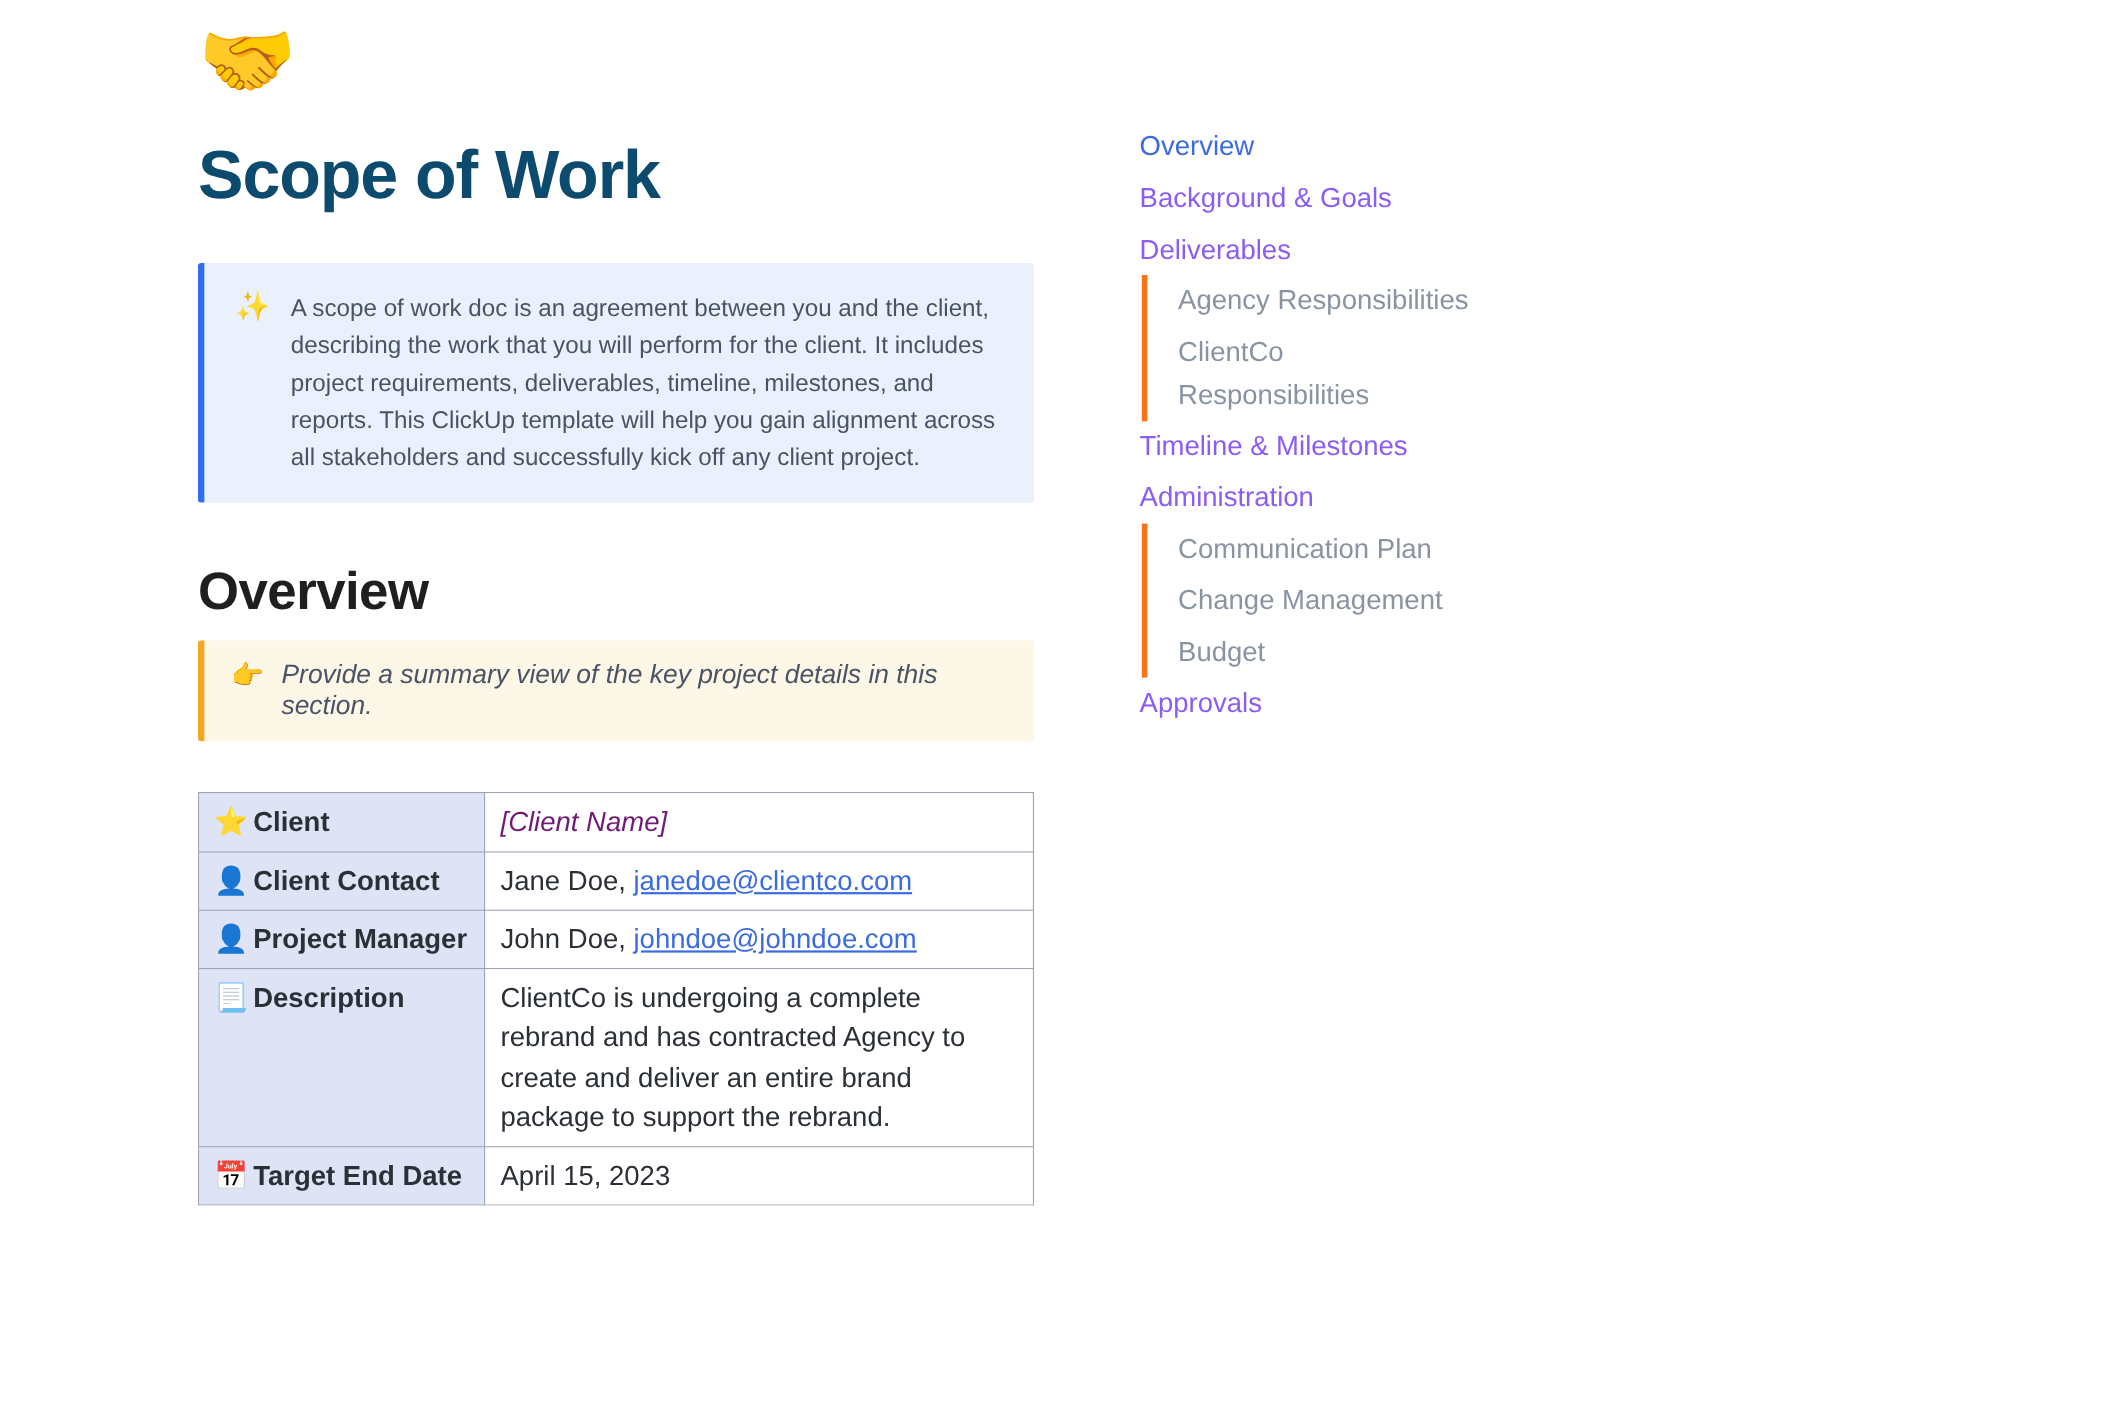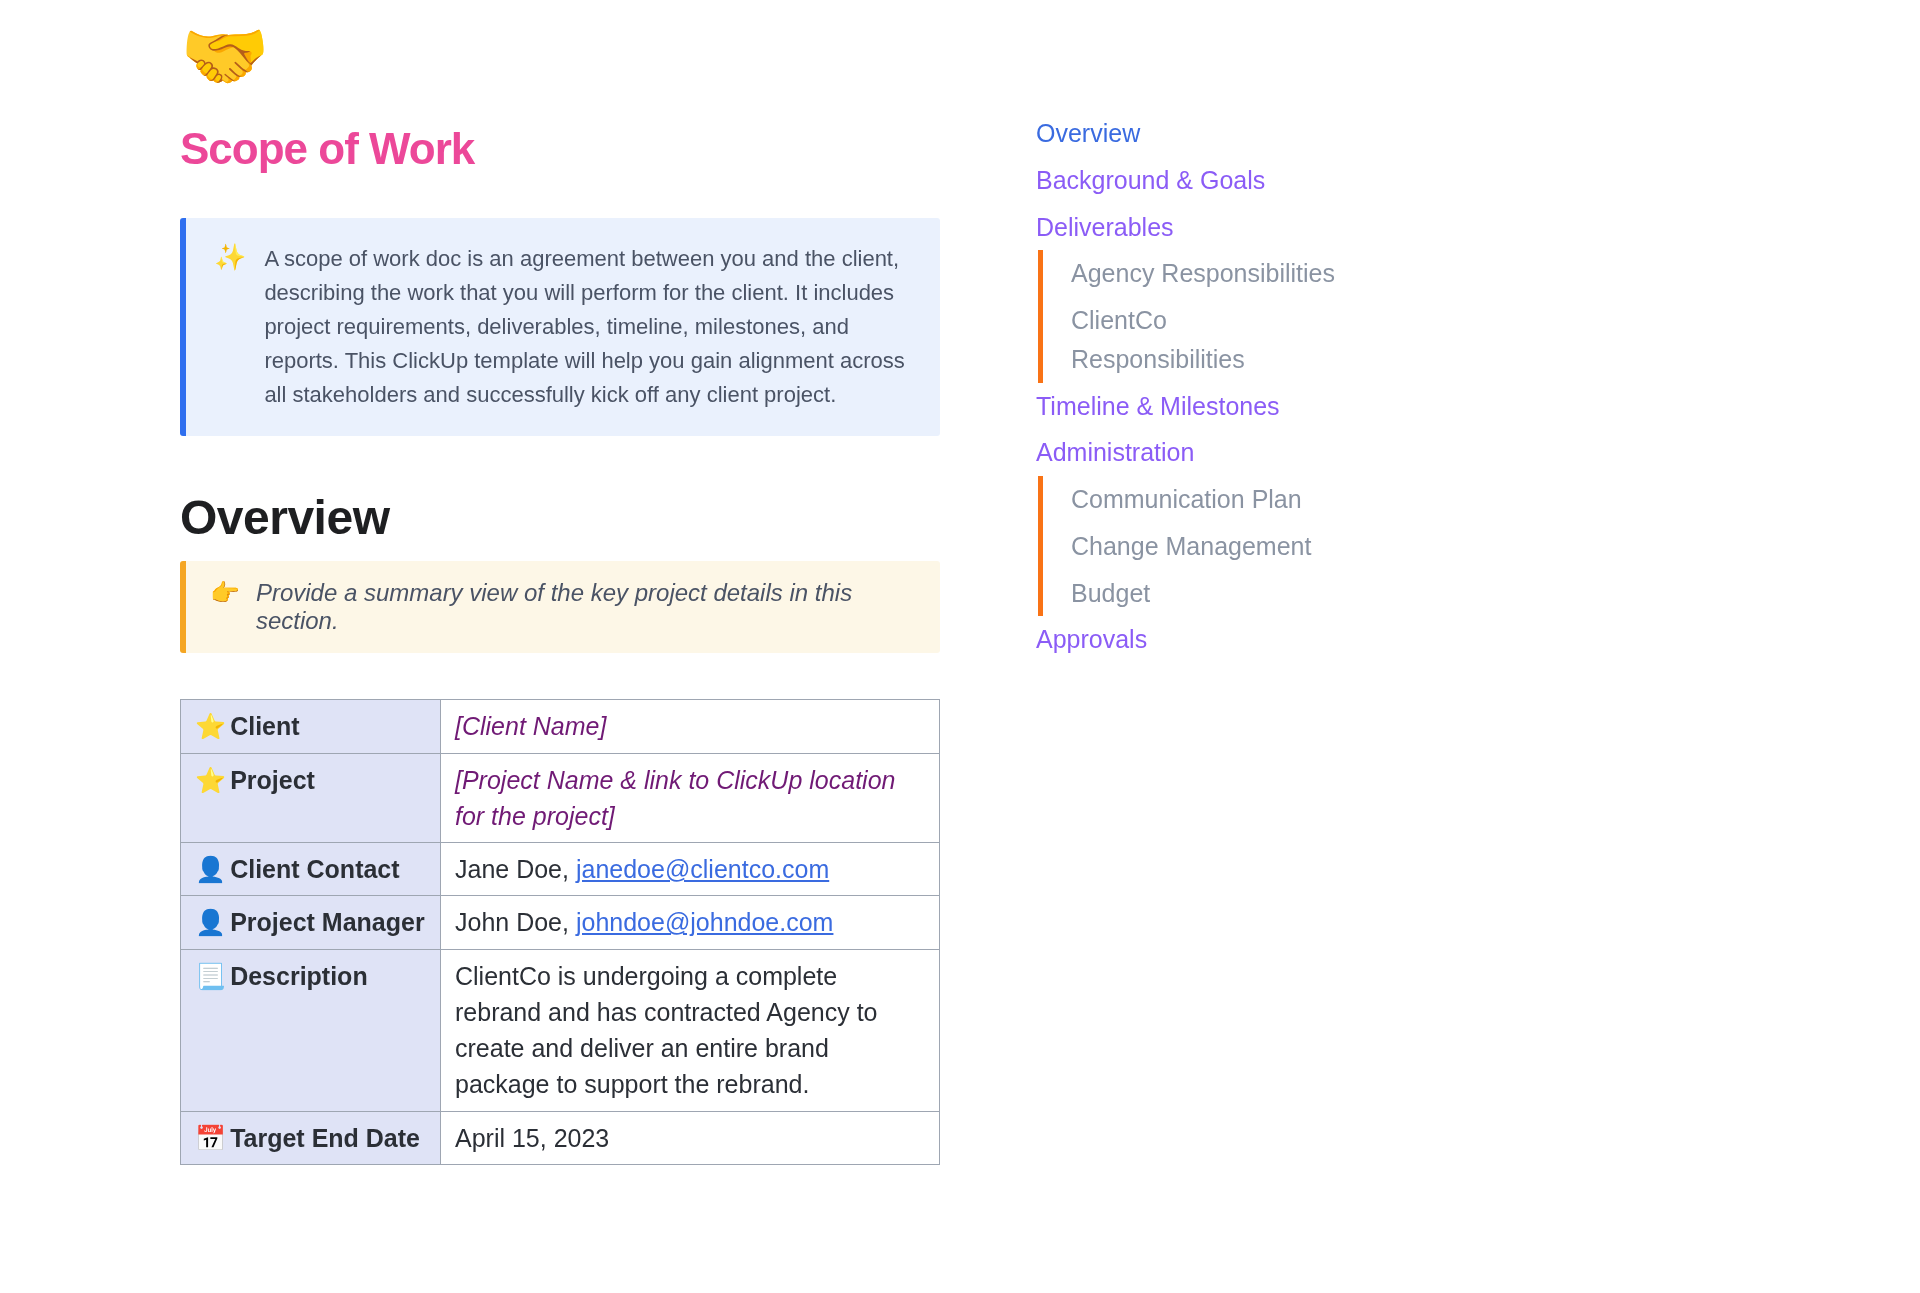--- a/index.html
+++ b/index.html
@@ -19,24 +19,24 @@
       flex: 1;
       max-width: 980px;
       padding: 0 80px 0 140px;
     }
     .header-emoji {
       font-size: 72px;
       line-height: 1;
       margin-bottom: 32px;
     }
     .title {
-      font-size: 44px;
+      font-size: 62px;
       font-weight: 800;
       letter-spacing: -1px;
-      color: #ec4899;
+      color: #0c4a6e;
       margin-bottom: 44px;
     }
     .callout-blue {
       background: #eaf1fd;
       border-left: 6px solid #2f6fef;
       border-radius: 3px;
       padding: 24px 28px;
       display: flex;
       gap: 18px;
       margin-bottom: 54px;
@@ -148,24 +148,20 @@
       <div class="text">Provide a summary view of the key project details in this section.</div>
     </div>
 
     <table class="overview">
       <tbody>
           <tr>
         <td class="label"><span class="row-icon">⭐</span><span>Client</span></td>
         <td><span class="italic">[Client Name]</span></td>
       </tr>
       <tr>
-        <td class="label"><span class="row-icon">⭐</span><span>Project</span></td>
-        <td><span class="italic">[Project Name &amp; link to ClickUp location for the project]</span></td>
-      </tr>
-      <tr>
         <td class="label"><span class="row-icon">👤</span><span>Client Contact</span></td>
         <td><span>Jane Doe, </span><a class="mail">janedoe@clientco.com</a></td>
       </tr>
       <tr>
         <td class="label"><span class="row-icon">👤</span><span>Project Manager</span></td>
         <td><span>John Doe, </span><a class="mail">johndoe@johndoe.com</a></td>
       </tr>
       <tr>
         <td class="label"><span class="row-icon">📃</span><span>Description</span></td>
         <td><span>ClientCo is undergoing a complete rebrand and has contracted Agency to create and deliver an entire brand package to support the rebrand.</span></td>

